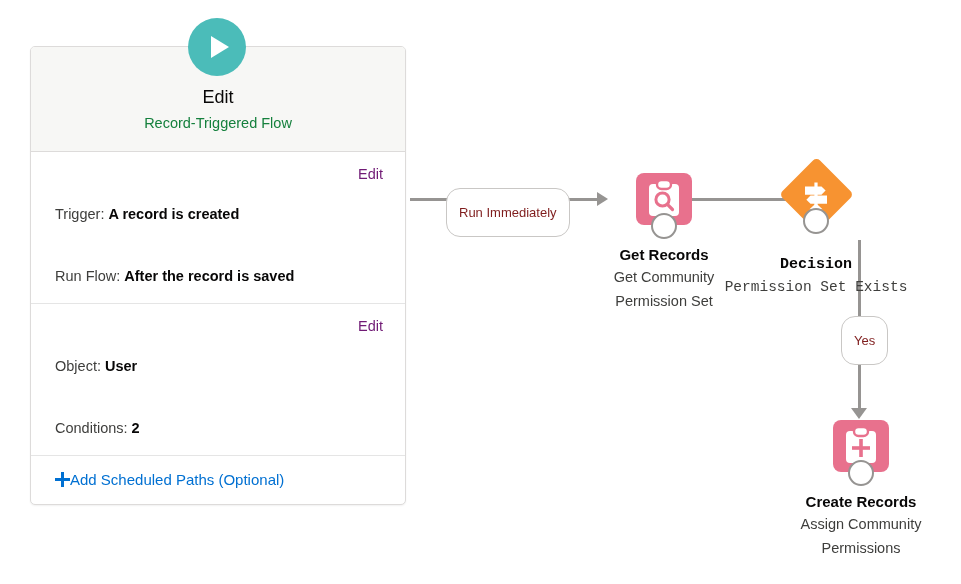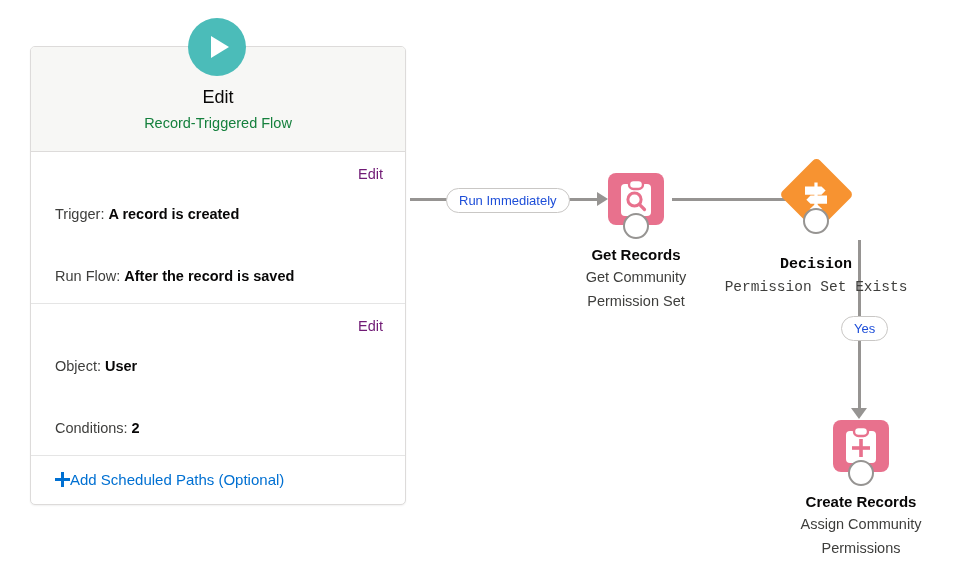--- a/index.html
+++ b/index.html
@@ -176,23 +176,23 @@
     border-top: 11px solid #969492;
     border-left: 8.5px solid transparent;
     border-right: 8.5px solid transparent;
   }
   .pill {
     position: absolute;
     background: #ffffff;
     border: 1px solid #c9c7c5;
     border-radius: 14px;
     font-size: 13px;
-    color: #1d4ed8;
+    color: #7f1d1d;
     line-height: 23px;
-    padding: 0 12px;
+    padding: 12px 12px;
     white-space: nowrap;
     z-index: 6;
     cursor: pointer;
   }
 </style>
 </head>
 <body>
 
 <div id="canvas">
 
@@ -244,21 +244,21 @@
       <span class="sched-label">Add Scheduled Paths (Optional)</span>
     </div>
   </div>
 
   <div class="play-circle">
     <svg width="58" height="58" viewBox="0 0 58 58">
       <path d="M23 18 L41 29 L23 40 Z" fill="#ffffff"></path>
     </svg>
   </div>
 
-  <div class="node" style="left:608px; top:173px;">
+  <div class="node" style="left:636px; top:173px;">
     <div class="node-icon pink">
       <svg width="56" height="52" viewBox="0 0 56 52">
         <rect x="13" y="11" width="30" height="32" rx="4" fill="#ffffff"></rect>
         <rect x="21" y="7" width="14" height="9" rx="4.5" fill="#ffffff" stroke="#e8718d" stroke-width="2.4"></rect>
         <circle cx="26.5" cy="26.5" r="6.6" fill="none" stroke="#e8718d" stroke-width="3"></circle>
         <line x1="31.4" y1="31.4" x2="36.5" y2="36.5" stroke="#e8718d" stroke-width="3.2" stroke-linecap="round"></line>
       </svg>
       <div class="node-handle"></div>
     </div>
     <div class="node-labelwrap">

